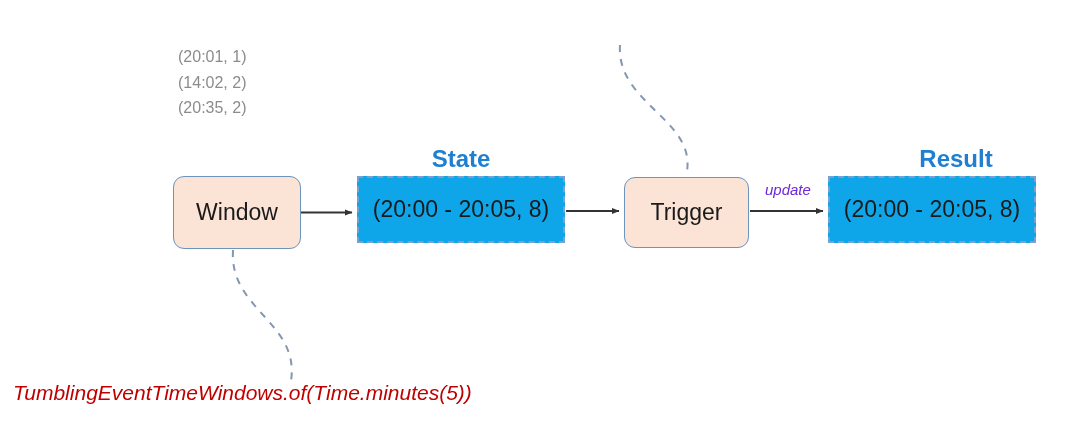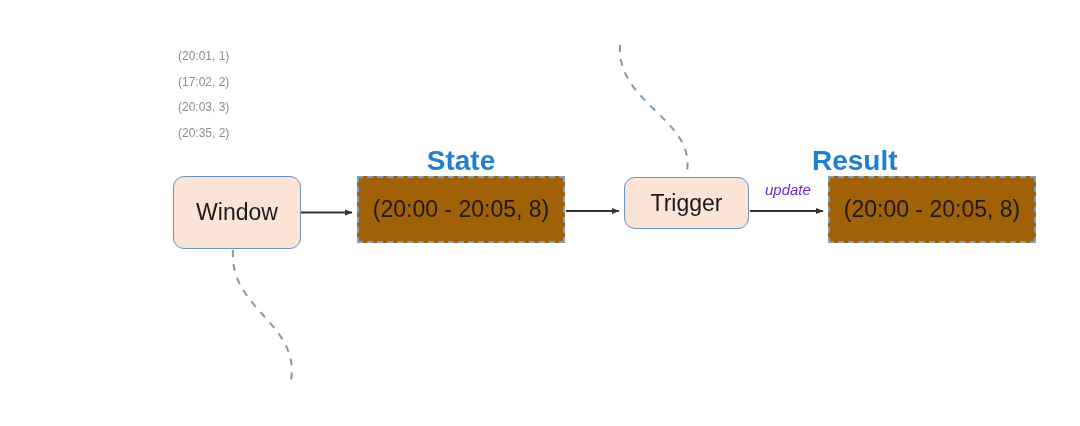--- a/index.html
+++ b/index.html
@@ -26,65 +26,65 @@
     width: 1080px;
     height: 426px;
     pointer-events: none;
   }
 
   
   .event-list {
     left: 178px;
     top: 44px;
     color: #8c8c8c;
-    font-size: 12px;
+    font-size: 16px;
     line-height: 25.5px;
     white-space: nowrap;
   }
   .event-row { display: block; }
 
   
   .proc-box {
     background: #fbe3d6;
     border: 1.6px solid #6e93bd;
     border-radius: 11px;
     display: flex;
     align-items: center;
     justify-content: center;
     color: #1a1a1a;
     font-size: 23px;
     box-sizing: border-box;
   }
   #window-box  { left: 173px; top: 176px; width: 128px; height: 73px; }
-  #trigger-box { left: 624px; top: 177px; width: 125px; height: 52px; }
+  #trigger-box { left: 624px; top: 177px; width: 125px; height: 71px; }
 
   
   .dashed-box {
-    background: #a16207;
+    background: #0ea5e9;
     border: 2px dashed #7ba0cc;
     display: flex;
     align-items: center;
     justify-content: center;
     color: #1a1a1a;
     font-size: 23px;
     box-sizing: border-box;
     white-space: nowrap;
   }
   #state-box  { left: 357px; top: 176px; width: 208px; height: 67px; }
   #result-box { left: 828px; top: 176px; width: 208px; height: 67px; }
 
   
   .caption {
     color: #1f7fd0;
-    font-size: 28px;
+    font-size: 24px;
     font-weight: bold;
     white-space: nowrap;
   }
   #state-caption  { left: 357px; top: 145px; width: 208px; text-align: center; }
-  #result-caption { left: 812px; top: 145px; width: 208px; text-align: left; }
+  #result-caption { left: 852px; top: 145px; width: 208px; text-align: center; }
 
   
   .arrow-label {
     font-size: 15px;
     font-style: italic;
     color: #6d28d9;
     white-space: nowrap;
   }
   #update-label { left: 765px; top: 181px; }
 
@@ -116,22 +116,21 @@
 
     <line x1="750" y1="211" x2="823" y2="211" stroke="#333333" stroke-width="2" marker-end="url(#arrowhead)"></line>
 
     <path d="M620,45 C616,105 700,120 686,176" fill="none" stroke="#8496b0" stroke-width="2" stroke-dasharray="7 7"></path>
 
     <path d="M233,250 C229,310 300,322 291,381" fill="none" stroke="#8496b0" stroke-width="2" stroke-dasharray="7 7"></path>
   </svg>
 
   <div class="abs event-list">
     <span class="event-row">(20:01, 1)</span>
-    <span class="event-row">(17:02, 2)</span>
-    <span class="event-row">(20:03, 3)</span>
+    <span class="event-row">(14:02, 2)</span>
     <span class="event-row">(20:35, 2)</span>
   </div>
 
   <div class="abs proc-box" id="window-box">
     <span>Window</span>
   </div>
 
   <div class="abs caption" id="state-caption">State</div>
   <div class="abs dashed-box" id="state-box">
     <span>(20:00 - 20:05, 8)</span>
@@ -141,14 +140,15 @@
     <span>Trigger</span>
   </div>
 
   <div class="abs arrow-label" id="update-label">update</div>
 
   <div class="abs caption" id="result-caption">Result</div>
   <div class="abs dashed-box" id="result-box">
     <span>(20:00 - 20:05, 8)</span>
   </div>
 
+  <div class="abs annotation" id="window-annotation">TumblingEventTimeWindows.of(Time.minutes(5))</div>
 
 </div>
 
 </body></html>

